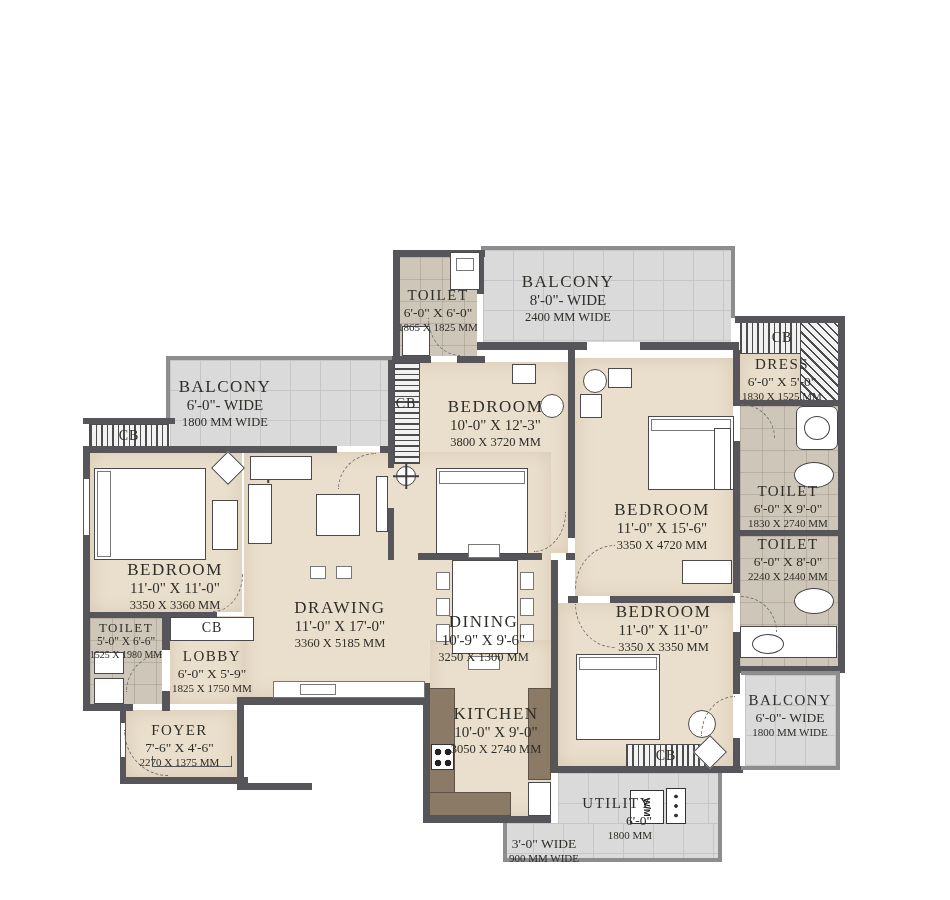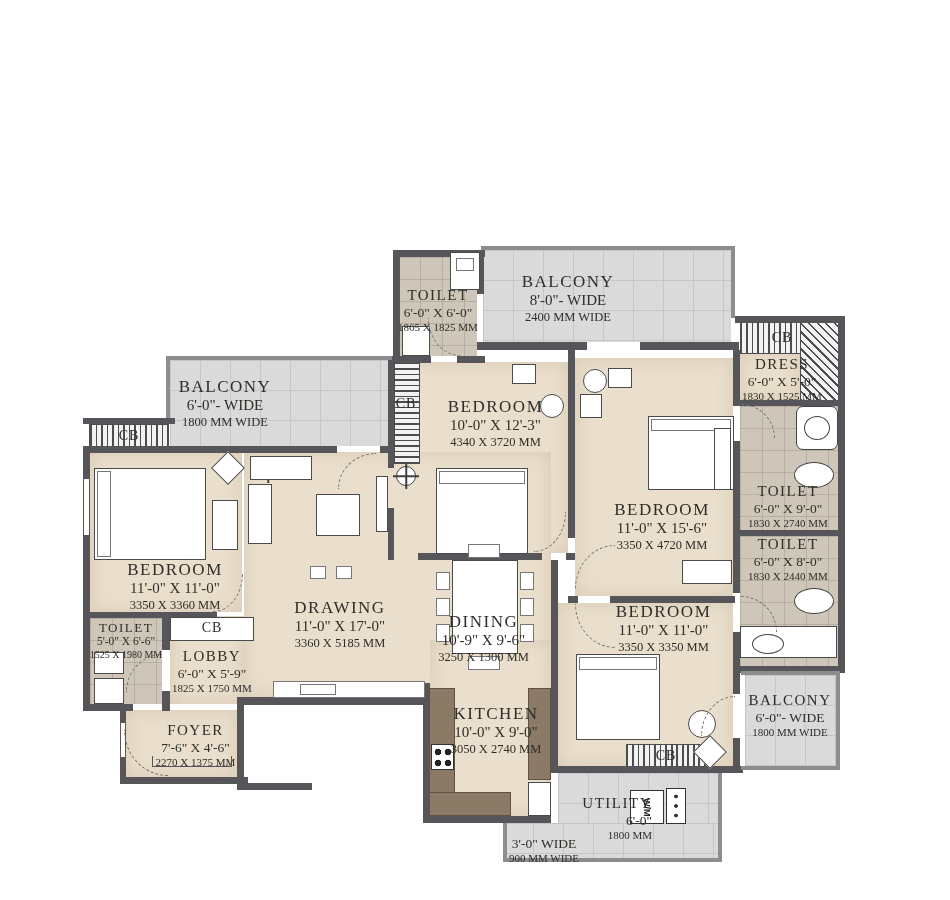--- a/index.html
+++ b/index.html
@@ -248,36 +248,36 @@
     <div class="rm">1830 X 1525 MM</div>
   </div>
   <div class="label lg" style="left:125px;top:377px;width:200px;">
     <div class="rn">BALCONY</div>
     <div class="rf">6'-0"- WIDE</div>
     <div class="rm">1800 MM WIDE</div>
   </div>
   <div class="label lg" style="left:418px;top:397px;width:155px;">
     <div class="rn">BEDROOM</div>
     <div class="rf">10'-0" X 12'-3"</div>
-    <div class="rm">4340 X 3720 MM</div>
+    <div class="rm">3800 X 3720 MM</div>
   </div>
   <div class="label lg" style="left:583px;top:500px;width:158px;">
     <div class="rn">BEDROOM</div>
     <div class="rf">11'-0" X 15'-6"</div>
     <div class="rm">3350 X 4720 MM</div>
   </div>
   <div class="label md" style="left:736px;top:483px;width:104px;">
     <div class="rn">TOILET</div>
     <div class="rf">6'-0" X 9'-0"</div>
     <div class="rm">1830 X 2740 MM</div>
   </div>
   <div class="label md" style="left:736px;top:536px;width:104px;">
     <div class="rn">TOILET</div>
     <div class="rf">6'-0" X 8'-0"</div>
-    <div class="rm">1830 X 2440 MM</div>
+    <div class="rm">2240 X 2440 MM</div>
   </div>
   <div class="label lg" style="left:96px;top:560px;width:158px;">
     <div class="rn">BEDROOM</div>
     <div class="rf">11'-0" X 11'-0"</div>
     <div class="rm">3350 X 3360 MM</div>
   </div>
   <div class="label lg" style="left:262px;top:598px;width:156px;">
     <div class="rn">DRAWING</div>
     <div class="rf">11'-0" X 17'-0"</div>
     <div class="rm">3360 X 5185 MM</div>
@@ -290,21 +290,21 @@
   <div class="label sm" style="left:76px;top:620px;width:100px;">
     <div class="rn">TOILET</div>
     <div class="rf">5'-0" X 6'-6"</div>
     <div class="rm">1525 X 1980 MM</div>
   </div>
   <div class="label md" style="left:152px;top:648px;width:120px;">
     <div class="rn">LOBBY</div>
     <div class="rf">6'-0" X 5'-9"</div>
     <div class="rm">1825 X 1750 MM</div>
   </div>
-  <div class="label md" style="left:128px;top:722px;width:135px;">
+  <div class="label md" style="left:112px;top:722px;width:135px;">
     <div class="rn">FOYER</div>
     <div class="rf">7'-6" X 4'-6"</div>
     <div class="rm">2270 X 1375 MM</div>
   </div>
   <div class="label lg" style="left:422px;top:704px;width:148px;">
     <div class="rn">KITCHEN</div>
     <div class="rf">10'-0" X 9'-0"</div>
     <div class="rm">3050 X 2740 MM</div>
   </div>
   <div class="label lg" style="left:586px;top:602px;width:155px;">

